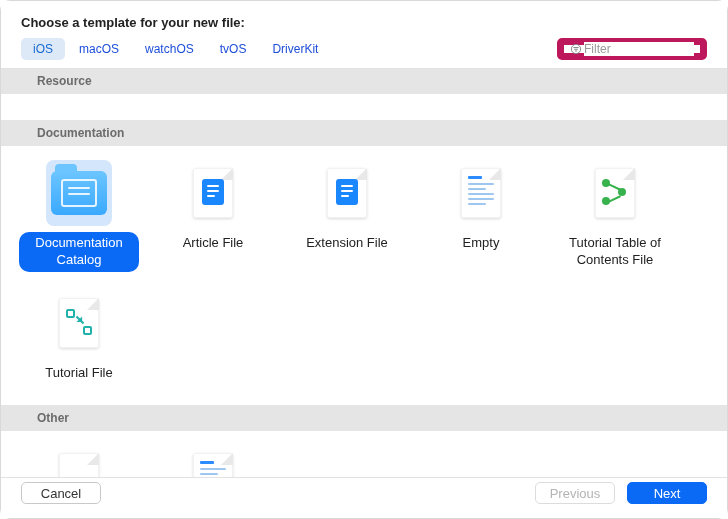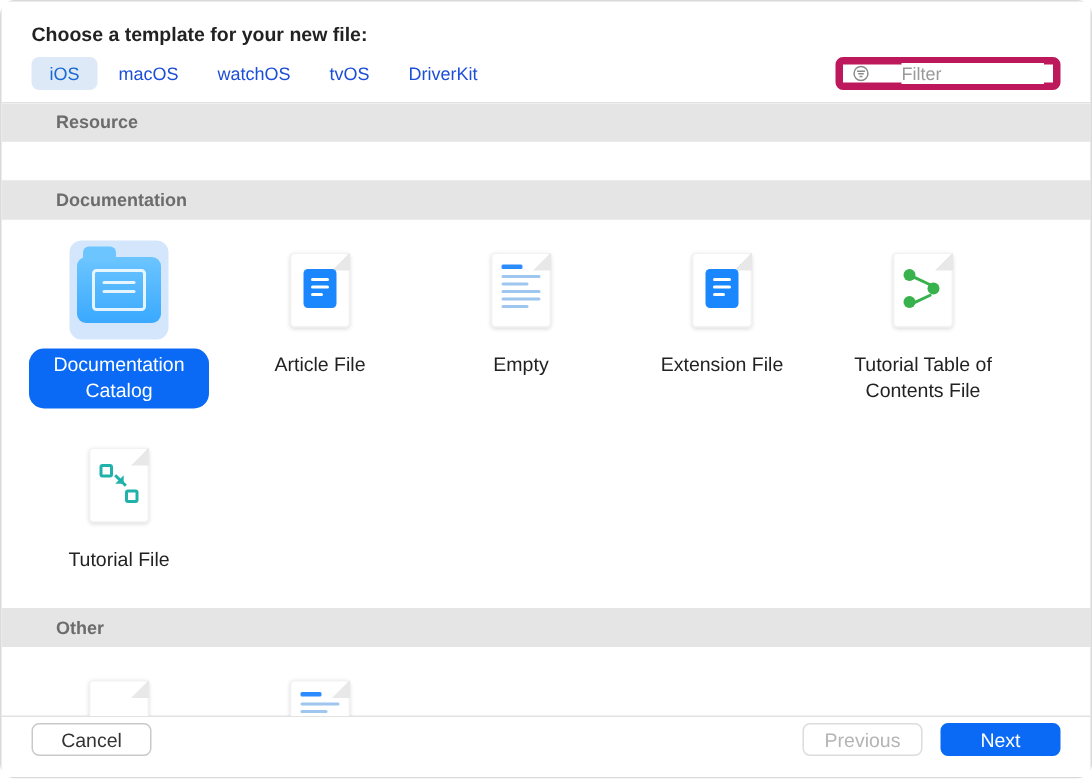--- a/index.html
+++ b/index.html
@@ -48,25 +48,25 @@
   .tab.active {
     background: #dde9f7;
     color: #1769d3;
     font-weight: 500;
   }
   .filter-wrap {
     display: flex;
     align-items: center;
     width: 150px;
     height: 22px;
-    border: 5px solid #be185d;
+    border: 7px solid #be185d;
     border-radius: 5px;
     background: #fff;
     padding: 0 6px;
-    gap: 21px;
+    gap: 2px;
   }
   .filter-icon {
     width: 12px;
     height: 12px;
     color: #8a8a8a;
     flex-shrink: 0;
   }
   .filter-input {
     border: none;
     outline: none;
@@ -298,46 +298,46 @@
                 </div>
               </div>
             </div>
         </div>
         <div class="tpl-label">Article File</div>
       </div>
 
       <div class="tpl">
         <div class="tpl-icon">
           <div class="doc-sheet fold">
+              <div class="glyph">
+                <div class="blue-box">
+                  <span class="line a"></span>
+                  <span class="line b"></span>
+                  <span class="line c"></span>
+                </div>
+              </div>
+            </div>
+        </div>
+        <div class="tpl-label">Extension File</div>
+      </div>
+
+      <div class="tpl">
+        <div class="tpl-icon">
+          <div class="doc-sheet fold">
               <div class="text-lines">
                 <span class="hd"></span>
                 <span></span>
                 <span class="sh"></span>
                 <span></span>
                 <span></span>
                 <span class="sh"></span>
               </div>
             </div>
         </div>
         <div class="tpl-label">Empty</div>
-      </div>
-
-      <div class="tpl">
-        <div class="tpl-icon">
-          <div class="doc-sheet fold">
-              <div class="glyph">
-                <div class="blue-box">
-                  <span class="line a"></span>
-                  <span class="line b"></span>
-                  <span class="line c"></span>
-                </div>
-              </div>
-            </div>
-        </div>
-        <div class="tpl-label">Extension File</div>
       </div>
 
       <div class="tpl">
         <div class="tpl-icon">
           <div class="doc-sheet fold">
               <div class="glyph">
                 <div class="nodes">
                   <span class="c c1"></span>
                   <span class="c c2"></span>
                   <span class="c c3"></span>

